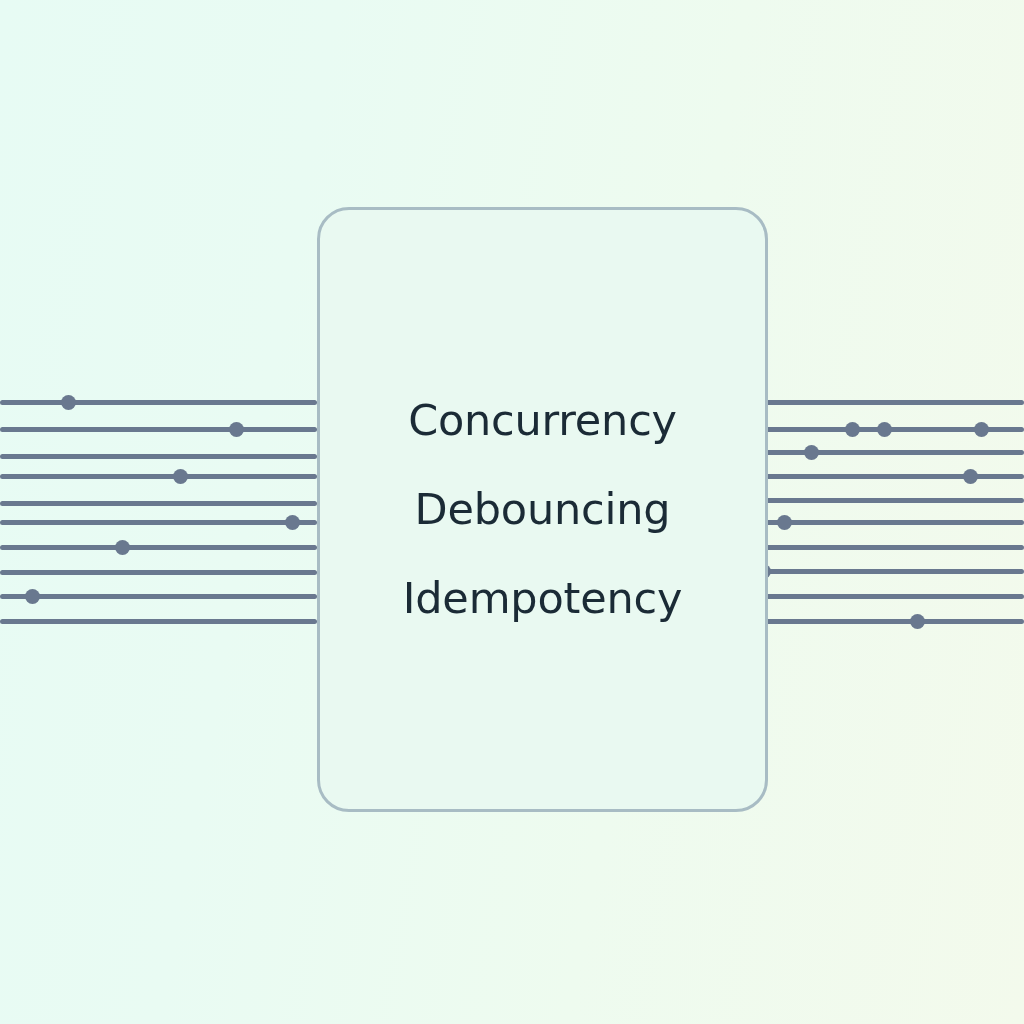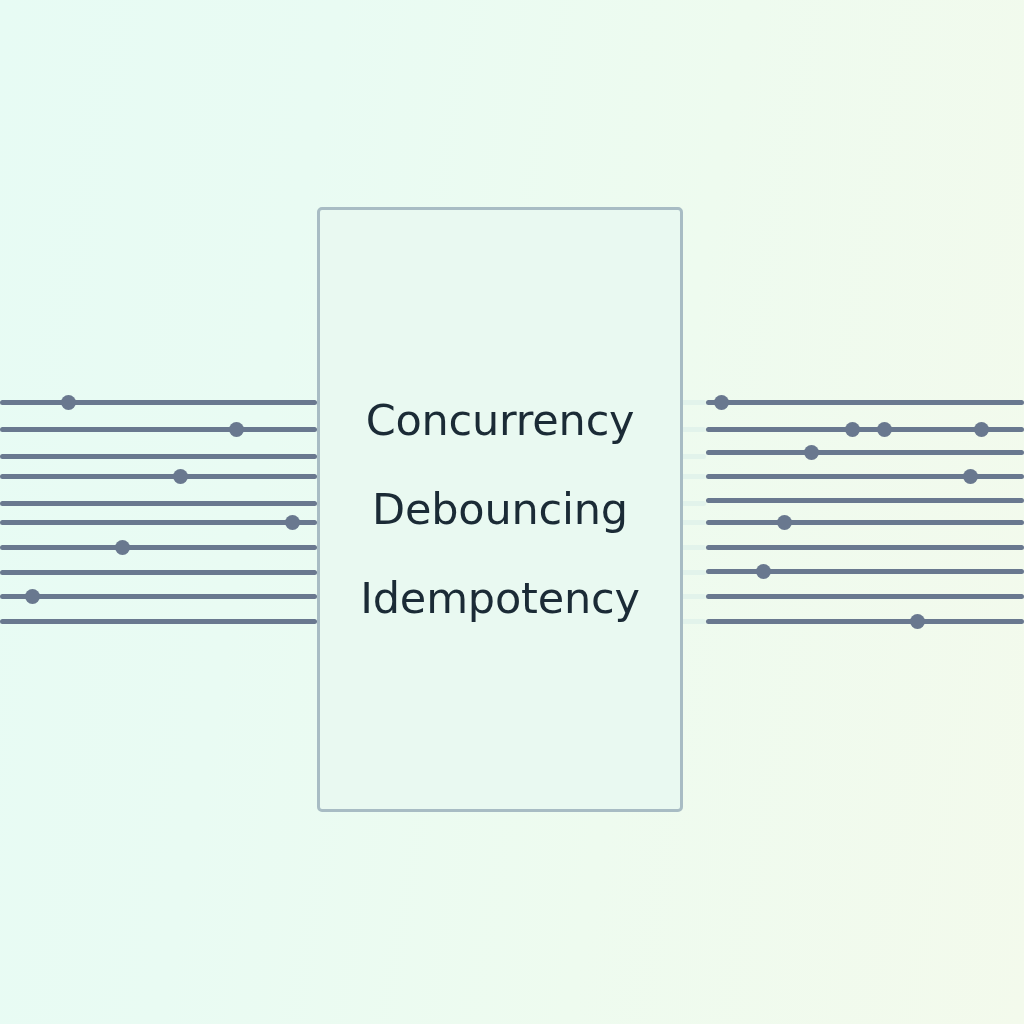--- a/index.html
+++ b/index.html
@@ -46,24 +46,24 @@
     width: 15px; height: 15px;
     border-radius: 50%;
     background: #69788f;
   }
 
   
   #card {
     position: absolute;
     left: 317px;
     top: 207px;
-    width: 366px;
+    width: 451px;
     height: 605px;
     border: 3px solid #a8bcc4;
-    border-radius: 5px;
+    border-radius: 32px;
     background: #e9f9f1;
     display: flex;
     flex-direction: column;
     align-items: center;
     justify-content: center;
     gap: 0;
     z-index: 5;
   }
   .card-item {
     width: 100%;

